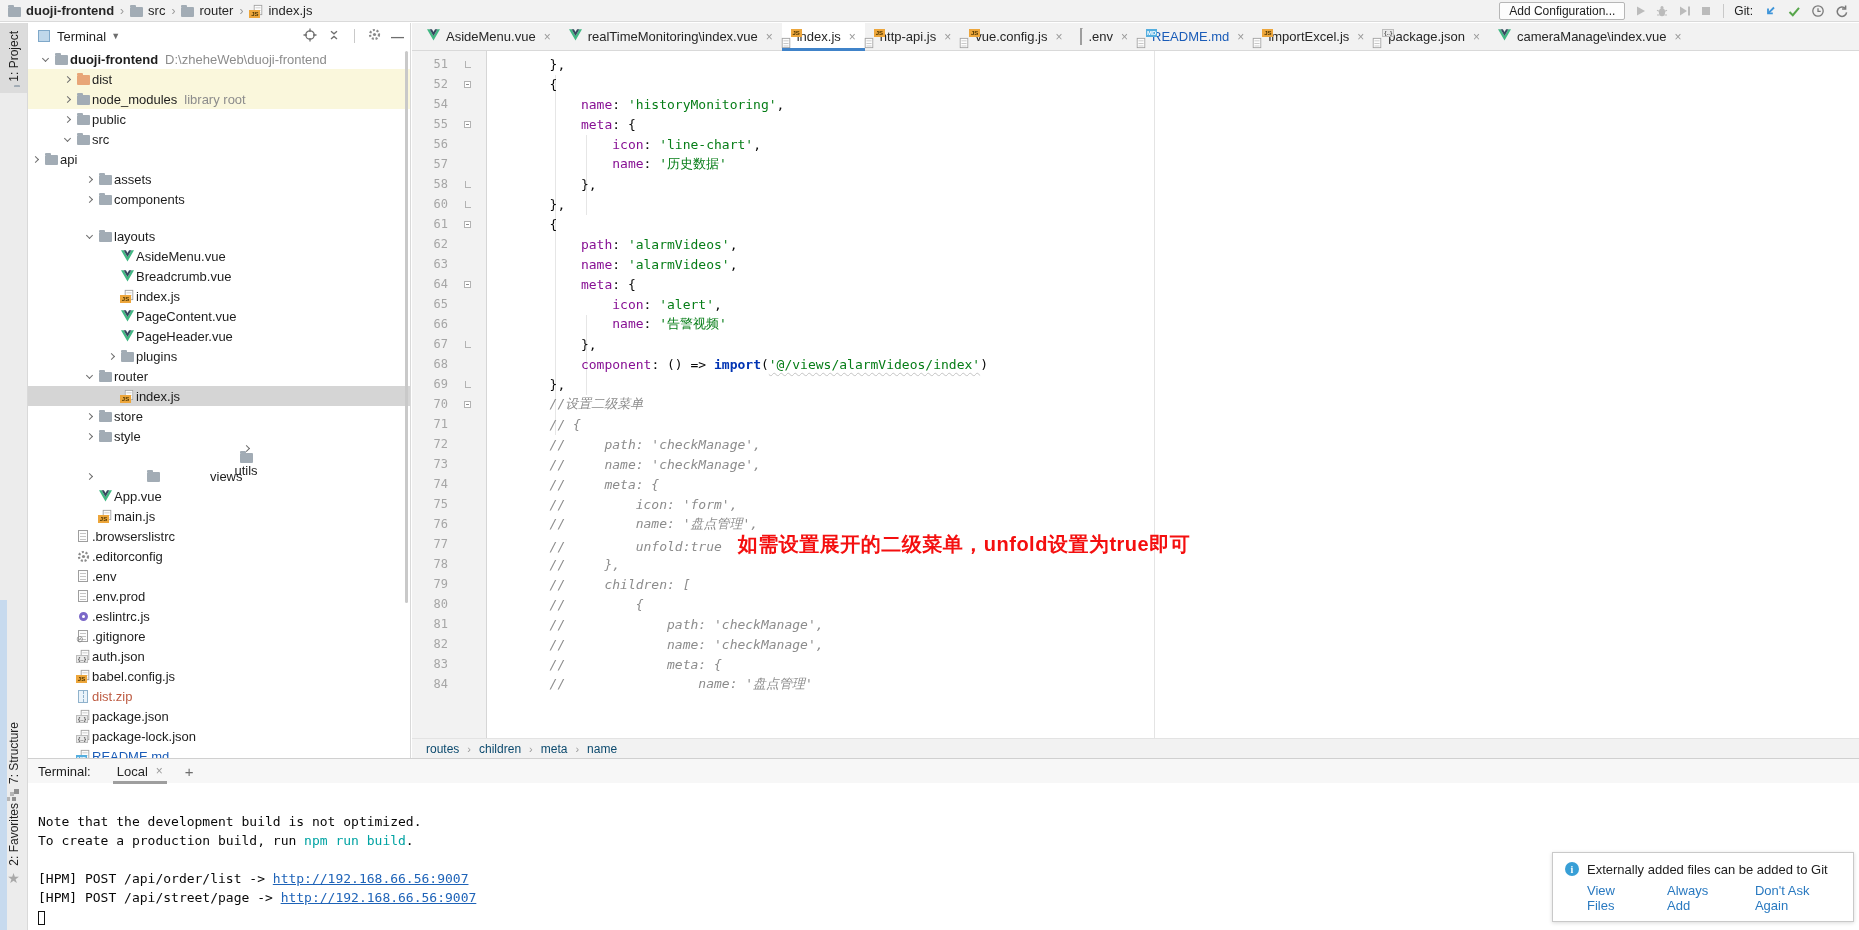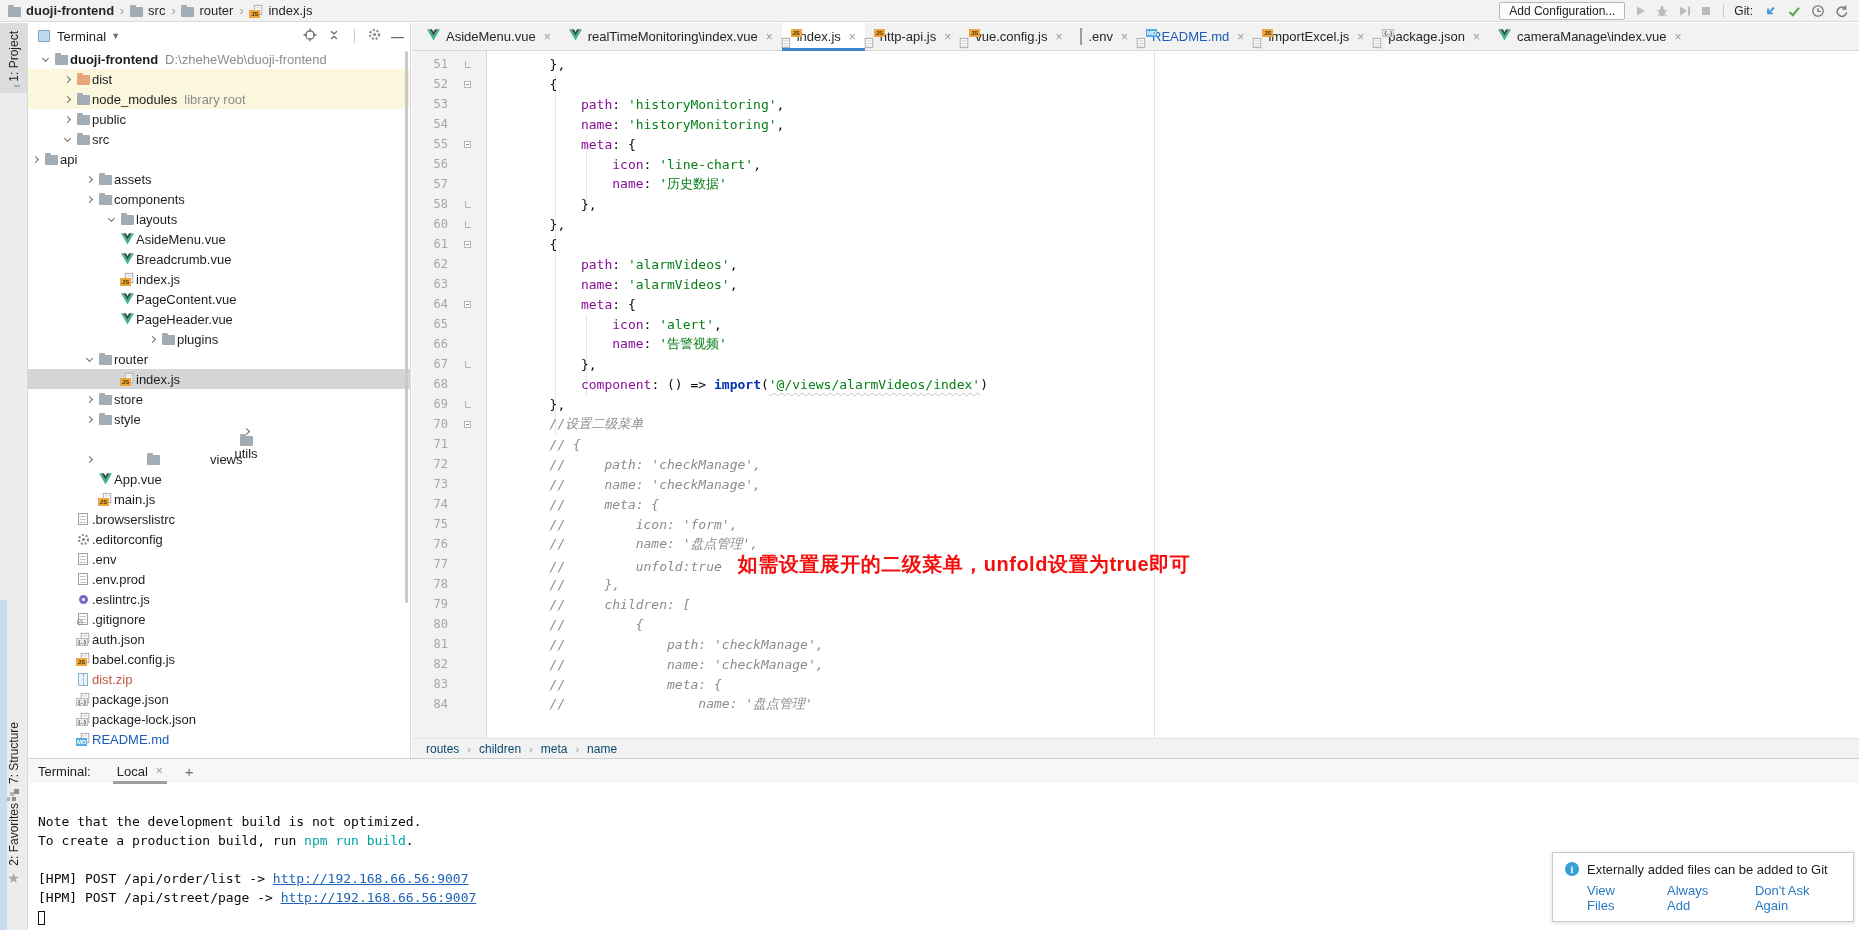--- a/index.html
+++ b/index.html
@@ -325,21 +325,21 @@
         </div>
         <div class="trow" style="padding-left: 54px;">
           <span class="chev-cell">
             <span class="chev r"></span>
           </span>
           <span class="ticon">
             <span class="ic-folder"></span>
           </span>
           <span class="tlabel">components</span>
         </div>
-        <div class="trow" style="padding-left: 76px;">
+        <div class="trow" style="padding-left: 54px; margin-top: 17px;">
           <span class="chev-cell">
             <span class="chev d"></span>
           </span>
           <span class="ticon">
             <span class="ic-folder"></span>
           </span>
           <span class="tlabel">layouts</span>
         </div>
         <div class="trow" style="padding-left: 76px;">
           <span class="chev-cell"></span>
@@ -384,21 +384,21 @@
         <div class="trow" style="padding-left: 76px;">
           <span class="chev-cell"></span>
           <span class="ticon">
             <svg width="13" height="12" viewBox="0 0 24 21">
               <path fill="#41B883" d="M0 0h4.8L12 12.4 19.2 0H24L12 20.7z"></path>
               <path fill="#35495E" d="M4.8 0h4.3L12 5l2.9-5h4.3L12 12.4z"></path>
             </svg>
           </span>
           <span class="tlabel">PageHeader.vue</span>
         </div>
-        <div class="trow" style="padding-left: 76px; margin-left: 41px;">
+        <div class="trow" style="padding-left: 76px;">
           <span class="chev-cell">
             <span class="chev r"></span>
           </span>
           <span class="ticon">
             <span class="ic-folder"></span>
           </span>
           <span class="tlabel">plugins</span>
         </div>
         <div class="trow" style="padding-left: 54px;">
           <span class="chev-cell">
@@ -658,25 +658,20 @@
               <span class="fold-end"></span>
             </span>
             <span class="ct"><span class="tk-pln">        },</span></span>
           </div>
           <div class="cl">
             <span class="ln">52</span>
             <span class="fcell">
               <span class="fold-start"></span>
             </span>
             <span class="ct"><span class="tk-pln">        {</span></span>
-          </div>
-          <div class="cl">
-            <span class="ln">53</span>
-            <span class="fcell"></span>
-            <span class="ct"><span class="tk-pln">            </span><span class="tk-prop">path</span><span class="tk-pln">: </span><span class="tk-str">'historyMonitoring'</span><span class="tk-pln">,</span></span>
           </div>
           <div class="cl">
             <span class="ln">54</span>
             <span class="fcell"></span>
             <span class="ct"><span class="tk-pln">            </span><span class="tk-prop">name</span><span class="tk-pln">: </span><span class="tk-str">'historyMonitoring'</span><span class="tk-pln">,</span></span>
           </div>
           <div class="cl">
             <span class="ln">55</span>
             <span class="fcell">
               <span class="fold-start"></span>

